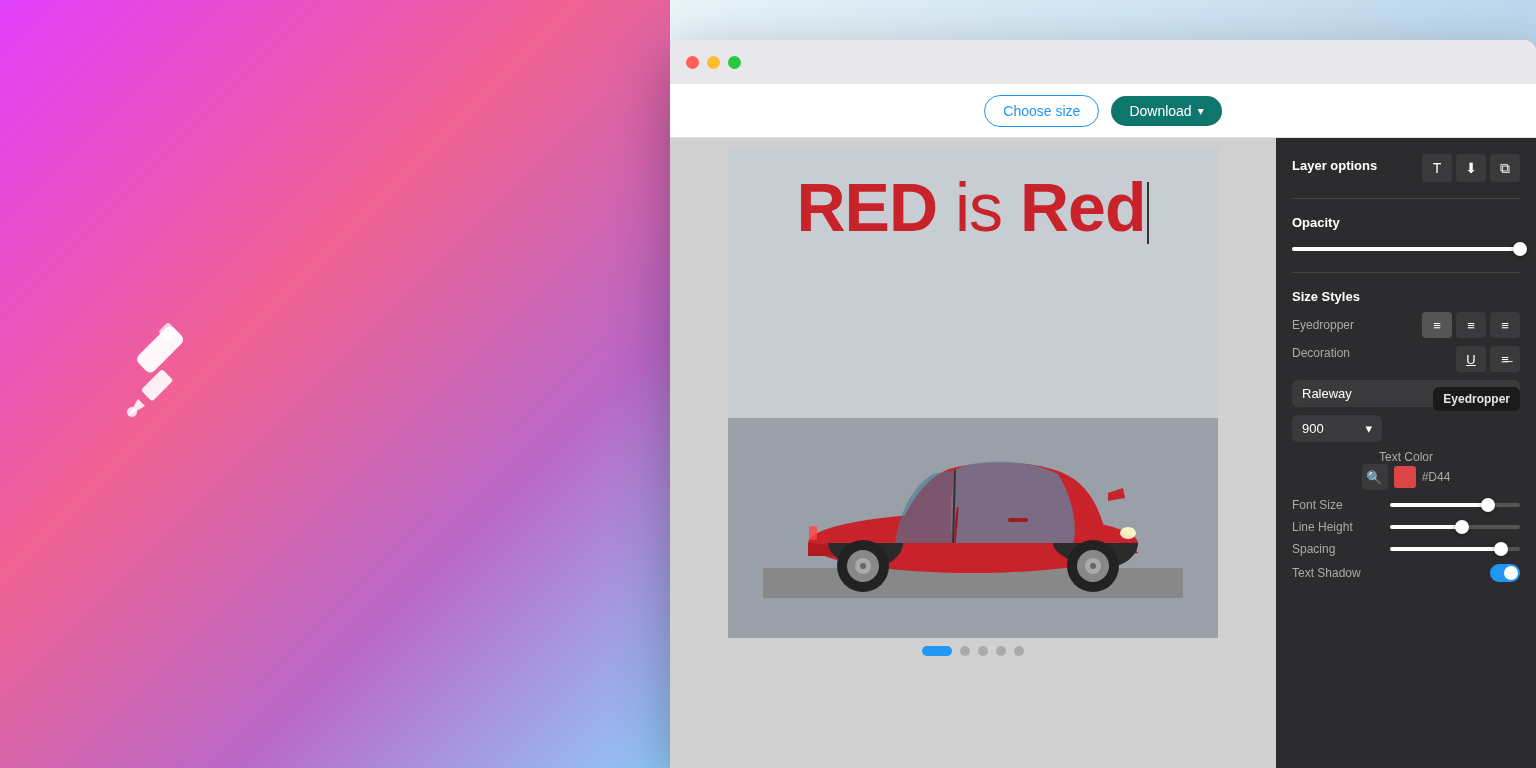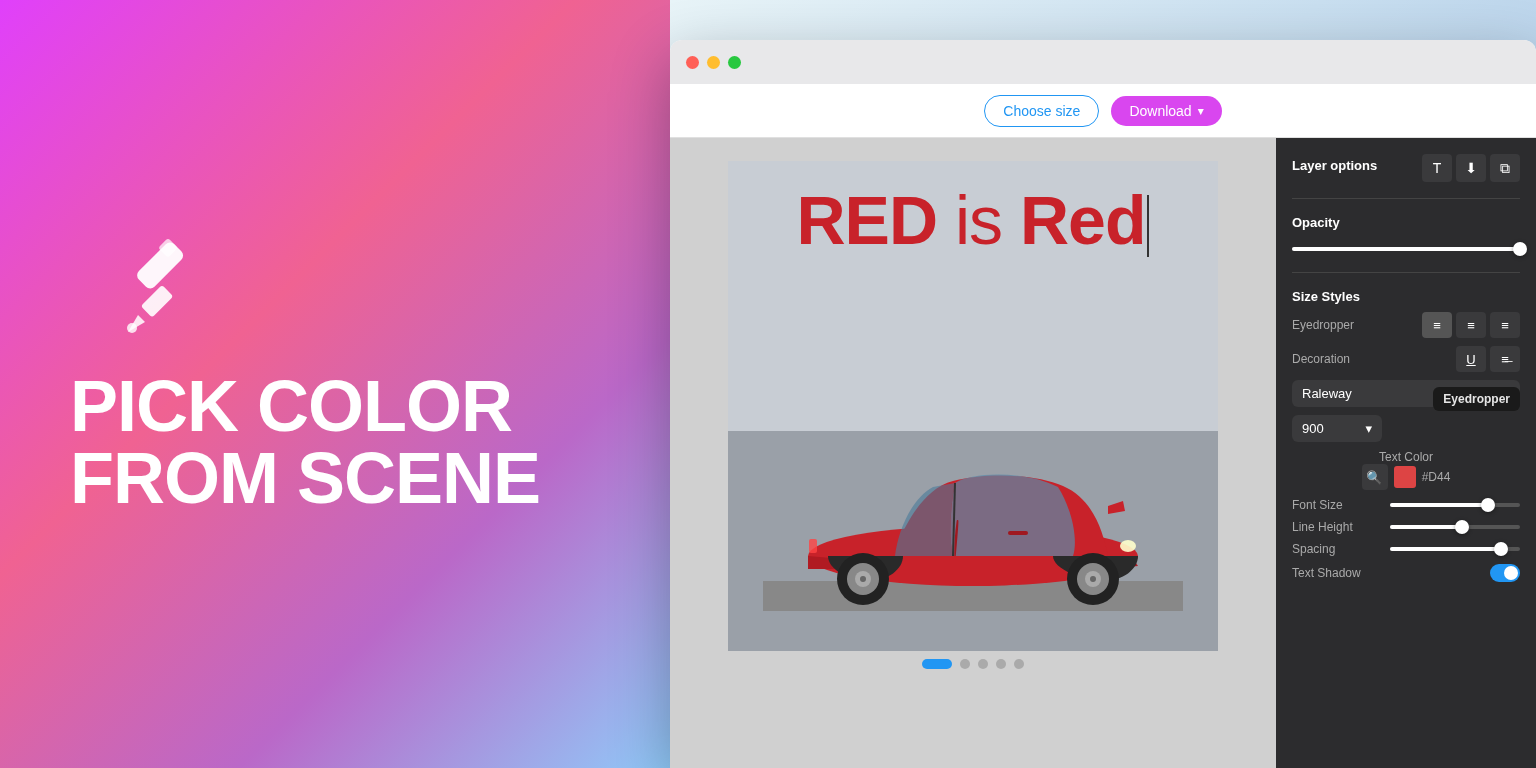--- a/index.html
+++ b/index.html
@@ -103,21 +103,21 @@
       background: white;
       color: #2196f3;
       font-size: 14px;
       font-weight: 500;
       padding: 7px 18px;
       border-radius: 20px;
       cursor: pointer;
     }
 
     .btn-download {
-      background: #d946ef;
+      background: #0f766e;
       color: white;
       border: none;
       font-size: 14px;
       font-weight: 500;
       padding: 7px 18px;
       border-radius: 20px;
       cursor: pointer;
       display: flex;
       align-items: center;
       gap: 6px;
@@ -134,21 +134,21 @@
     }
 
     
     .canvas-area {
       flex: 1;
       background: #d0d0d0;
       display: flex;
       flex-direction: column;
       align-items: center;
       justify-content: flex-start;
-      padding: 23px;
+      padding: 10px;
       overflow: hidden;
     }
 
     .design-canvas {
       width: 490px;
       height: 490px;
       background: white;
       position: relative;
       overflow: hidden;
     }
@@ -343,21 +343,21 @@
       display: flex;
       align-items: center;
       justify-content: center;
     }
     .align-btn.active {
       background: #555;
     }
 
     .decoration-row {
       display: flex;
-      align-items: center;
+      align-items: flex-start;
       justify-content: space-between;
       margin-bottom: 8px;
     }
 
     .deco-btn-group {
       display: flex;
       gap: 4px;
     }
 
     .deco-btn {
@@ -489,24 +489,20 @@
 
       <rect x="60" y="10" width="22" height="50" rx="6" transform="rotate(45 60 10)" fill="white" opacity="0.95"></rect>
       <rect x="52" y="55" width="16" height="30" rx="3" transform="rotate(45 52 55)" fill="white" opacity="0.9"></rect>
       <polygon points="28,85 18,102 35,92" fill="white" opacity="0.85"></polygon>
       <circle cx="22" cy="98" r="5" fill="white" opacity="0.8"></circle>
 
       <rect x="58" y="8" width="14" height="14" rx="3" transform="rotate(45 58 8)" fill="rgba(255,255,255,0.7)"></rect>
     </svg>
   </div>
 
-  <h1 class="headline">
-    <span>PICK COLOR</span><br>
-    <span>FROM SCENE</span>
-  </h1>
 </div>
 
 <div class="right-panel">
   <div class="app-window">
 
     <div class="window-titlebar">
       <div class="traffic-light tl-red"></div>
       <div class="traffic-light tl-yellow"></div>
       <div class="traffic-light tl-green"></div>
     </div>

